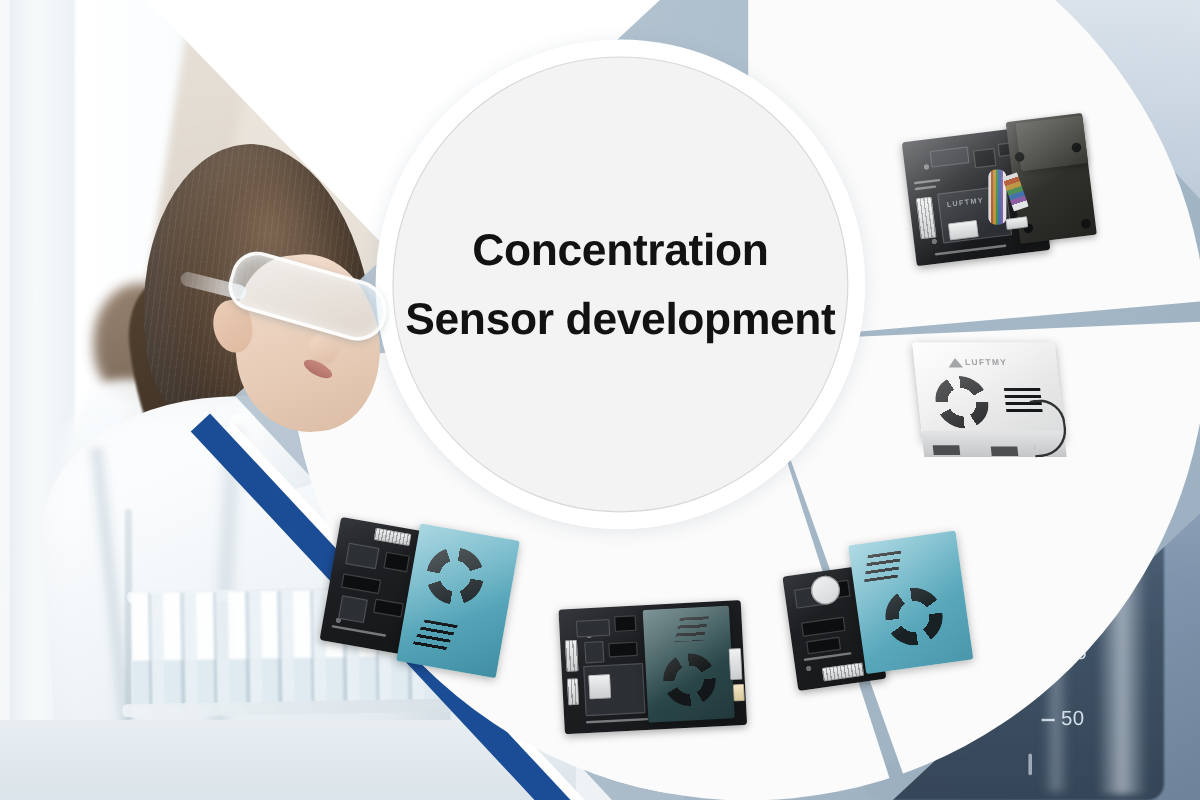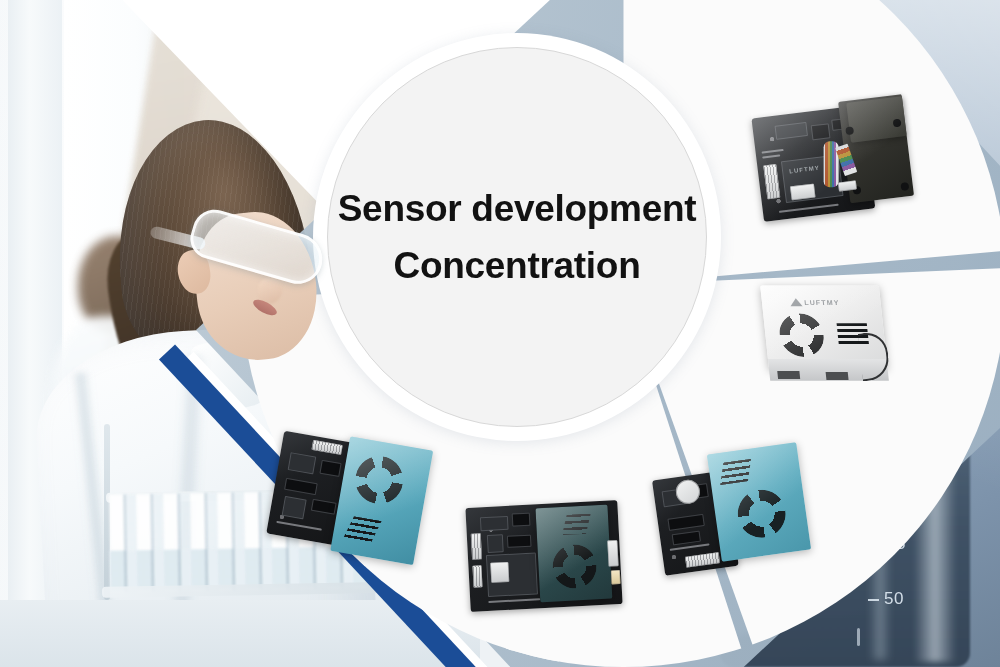--- a/index.html
+++ b/index.html
@@ -626,22 +626,22 @@
 
     <div class="wedge" style="clip-path: polygon(50% 50%, 50% -10%, 118% -10%, 118% 44%);"></div>
     <div class="wedge" style="clip-path: polygon(50% 50%, 119% 47%, 119% 90%, 74% 117%);"></div>
     <div class="wedge" style="clip-path: polygon(50% 50%, 72% 118%, 40% 120%, 30% 112%);"></div>
     <div class="wedge" style="clip-path: polygon(50% 50%, 38% 120%, 7% 103%, 2% 96%);"></div>
     <div class="wedge" style="clip-path: polygon(50% 50%, 5% 99%, -14% 62%, -12% 52%);"></div>
   </div>
 
   <div class="center-ring"></div>
   <div class="center-disc">
+    <div class="title-line">Concentration</div>
     <div class="title-line">Sensor development</div>
-    <div class="title-line">Concentration</div>
   </div>
 
   <div class="product" style="left:757px; top:103px; width:152px; height:112px; transform: rotate(-7deg);">
     <div class="pcb" style="left:0; top:6px; width:112px; height:104px;">
       <div class="pcb-dots"></div>
       <div class="chip chip-light" style="left:22px; top:10px; width:30px; height:12px;"></div>
       <div class="chip" style="left:58px; top:14px; width:16px; height:13px;"></div>
       <div class="chip" style="left:79px; top:11px; width:9px; height:9px;"></div>
       <div class="silk" style="left:6px; top:34px; width:22px;"></div>
       <div class="silk" style="left:6px; top:39px; width:18px;"></div>

